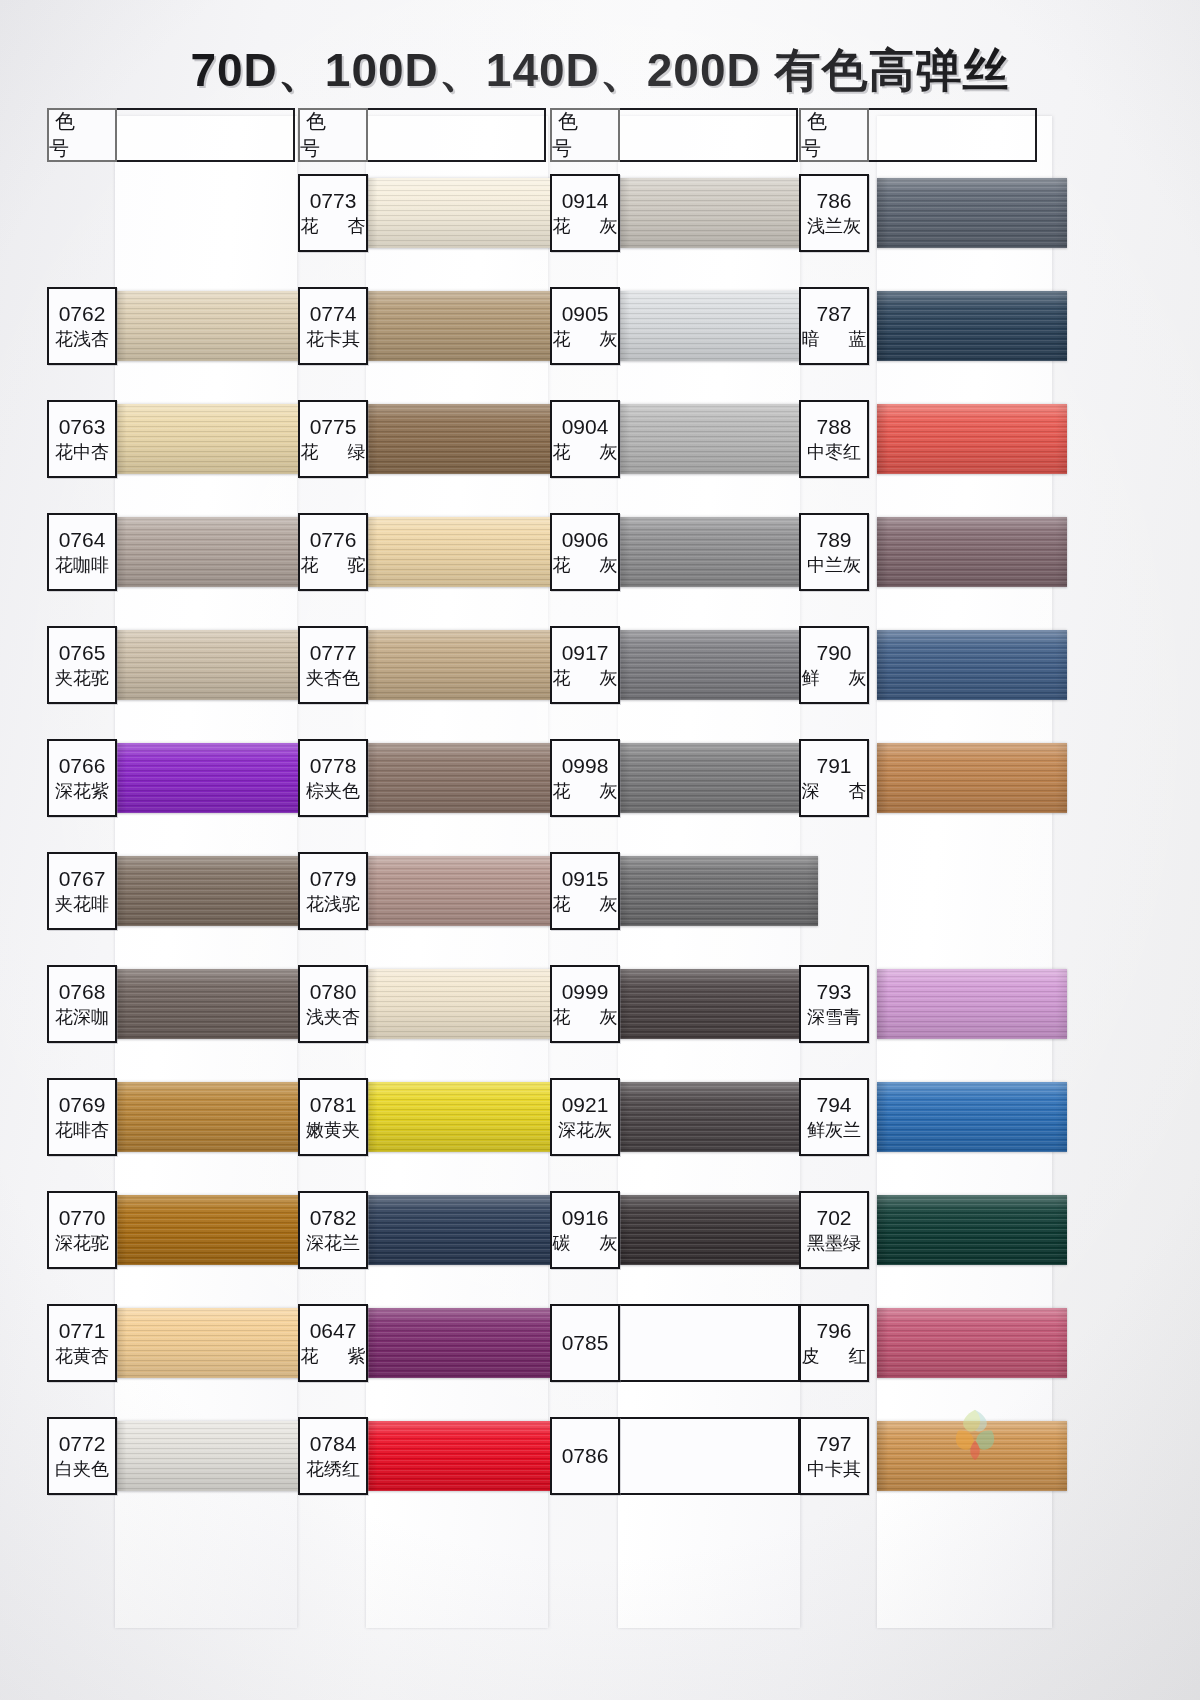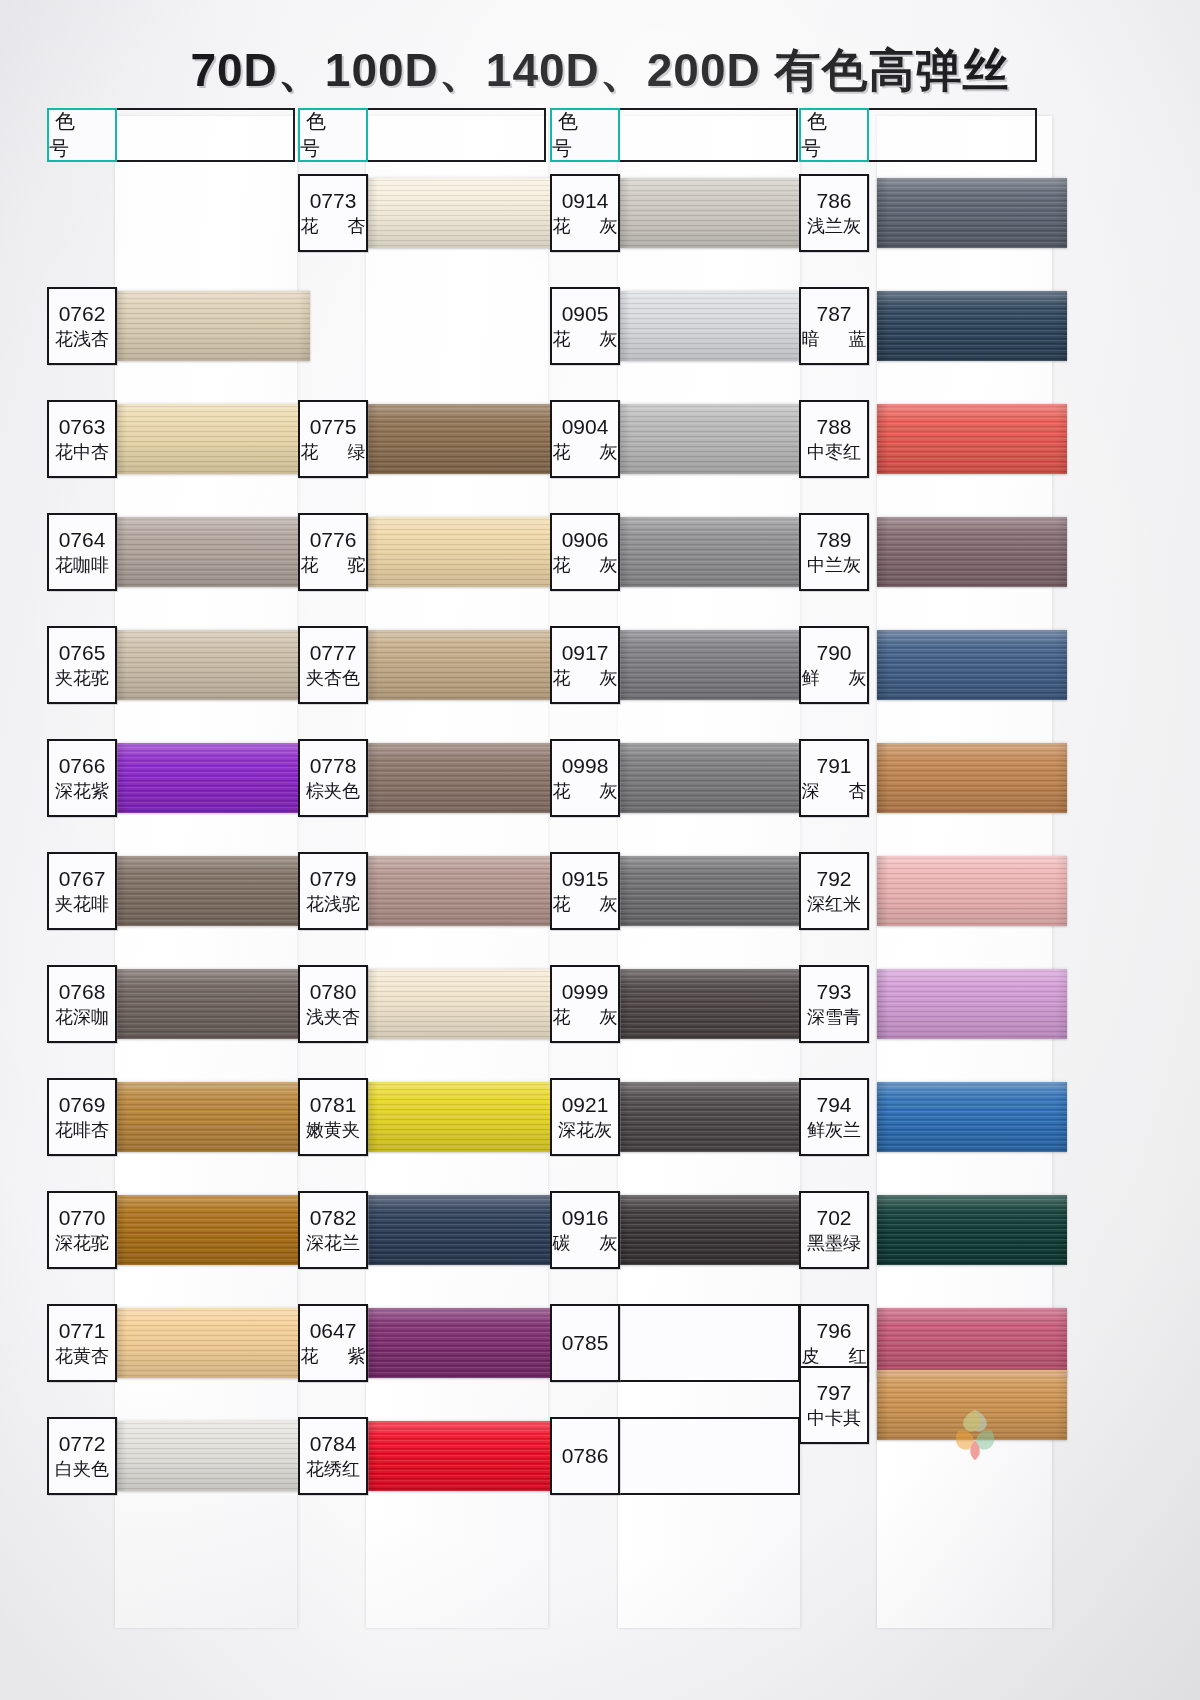--- a/index.html
+++ b/index.html
@@ -61,21 +61,21 @@
     background: linear-gradient(95deg,#fdfdfe 0%, #ffffff 40%, #f8f8fa 100%);
     box-shadow: 1px 0 3px rgba(130,130,140,0.18), -1px 0 2px rgba(140,140,150,0.12);
   }
   .col.c3 .strip-card { left:78px; width:175px; }
 
   
   .hdr {
     position:absolute;
     left:0; top:0;
     width:70px; height:54px;
-    border:2px solid #14b8a6;
+    border:2px solid #737373;
     background:#fbfbfd;
     display:flex; align-items:center; justify-content:center;
     font-size:20px; color:#17171b;
     letter-spacing:6px;
     text-indent:6px;
     z-index:6;
   }
   .hdr-slot {
     position:absolute;
     left:70px; top:0;
@@ -327,20 +327,32 @@
           <div class="base" style="background: rgb(247, 239, 221);"></div>
           <div class="fib"></div>
           <div class="sheen"></div>
           <div class="edge"></div>
         </div>
         <div class="label">
           <div class="code">0773</div>
           <div class="name sp2">花 杏</div>
         </div>
       </div>
+      <div class="row" style="top: 179px;">
+        <div class="swatch">
+          <div class="base" style="background: rgb(179, 154, 118);"></div>
+          <div class="fib"></div>
+          <div class="sheen"></div>
+          <div class="edge"></div>
+        </div>
+        <div class="label">
+          <div class="code">0774</div>
+          <div class="name">花卡其</div>
+        </div>
+      </div>
       <div class="row" style="top: 292px;">
         <div class="swatch">
           <div class="base" style="background: rgb(140, 110, 79);"></div>
           <div class="fib"></div>
           <div class="sheen"></div>
           <div class="edge"></div>
         </div>
         <div class="label">
           <div class="code">0775</div>
           <div class="name sp2">花 绿</div>
@@ -661,32 +673,20 @@
           <div class="base" style="background: rgb(193, 132, 78);"></div>
           <div class="fib"></div>
           <div class="sheen"></div>
           <div class="edge"></div>
         </div>
         <div class="label">
           <div class="code">791</div>
           <div class="name sp2">深 杏</div>
         </div>
       </div>
-      <div class="row" style="top: 744px;">
-        <div class="swatch">
-          <div class="base" style="background: rgb(240, 180, 180);"></div>
-          <div class="fib"></div>
-          <div class="sheen"></div>
-          <div class="edge"></div>
-        </div>
-        <div class="label">
-          <div class="code">792</div>
-          <div class="name">深红米</div>
-        </div>
-      </div>
       <div class="row" style="top: 857px;">
         <div class="swatch">
           <div class="base" style="background: rgb(211, 155, 214);"></div>
           <div class="fib"></div>
           <div class="sheen"></div>
           <div class="edge"></div>
         </div>
         <div class="label">
           <div class="code">793</div>
           <div class="name">深雪青</div>
@@ -721,21 +721,21 @@
           <div class="base" style="background: rgb(195, 85, 116);"></div>
           <div class="fib"></div>
           <div class="sheen"></div>
           <div class="edge"></div>
         </div>
         <div class="label">
           <div class="code">796</div>
           <div class="name sp2">皮 红</div>
         </div>
       </div>
-      <div class="row" style="top: 1258px; text-decoration: underline;">
+      <div class="row" style="top: 1309px; text-decoration: underline;">
         <div class="swatch">
           <div class="base" style="background: rgb(207, 148, 80);"></div>
           <div class="fib"></div>
           <div class="sheen"></div>
           <div class="edge"></div>
         </div>
         <div class="label">
           <div class="code">797</div>
           <div class="name">中卡其</div>
         </div>

